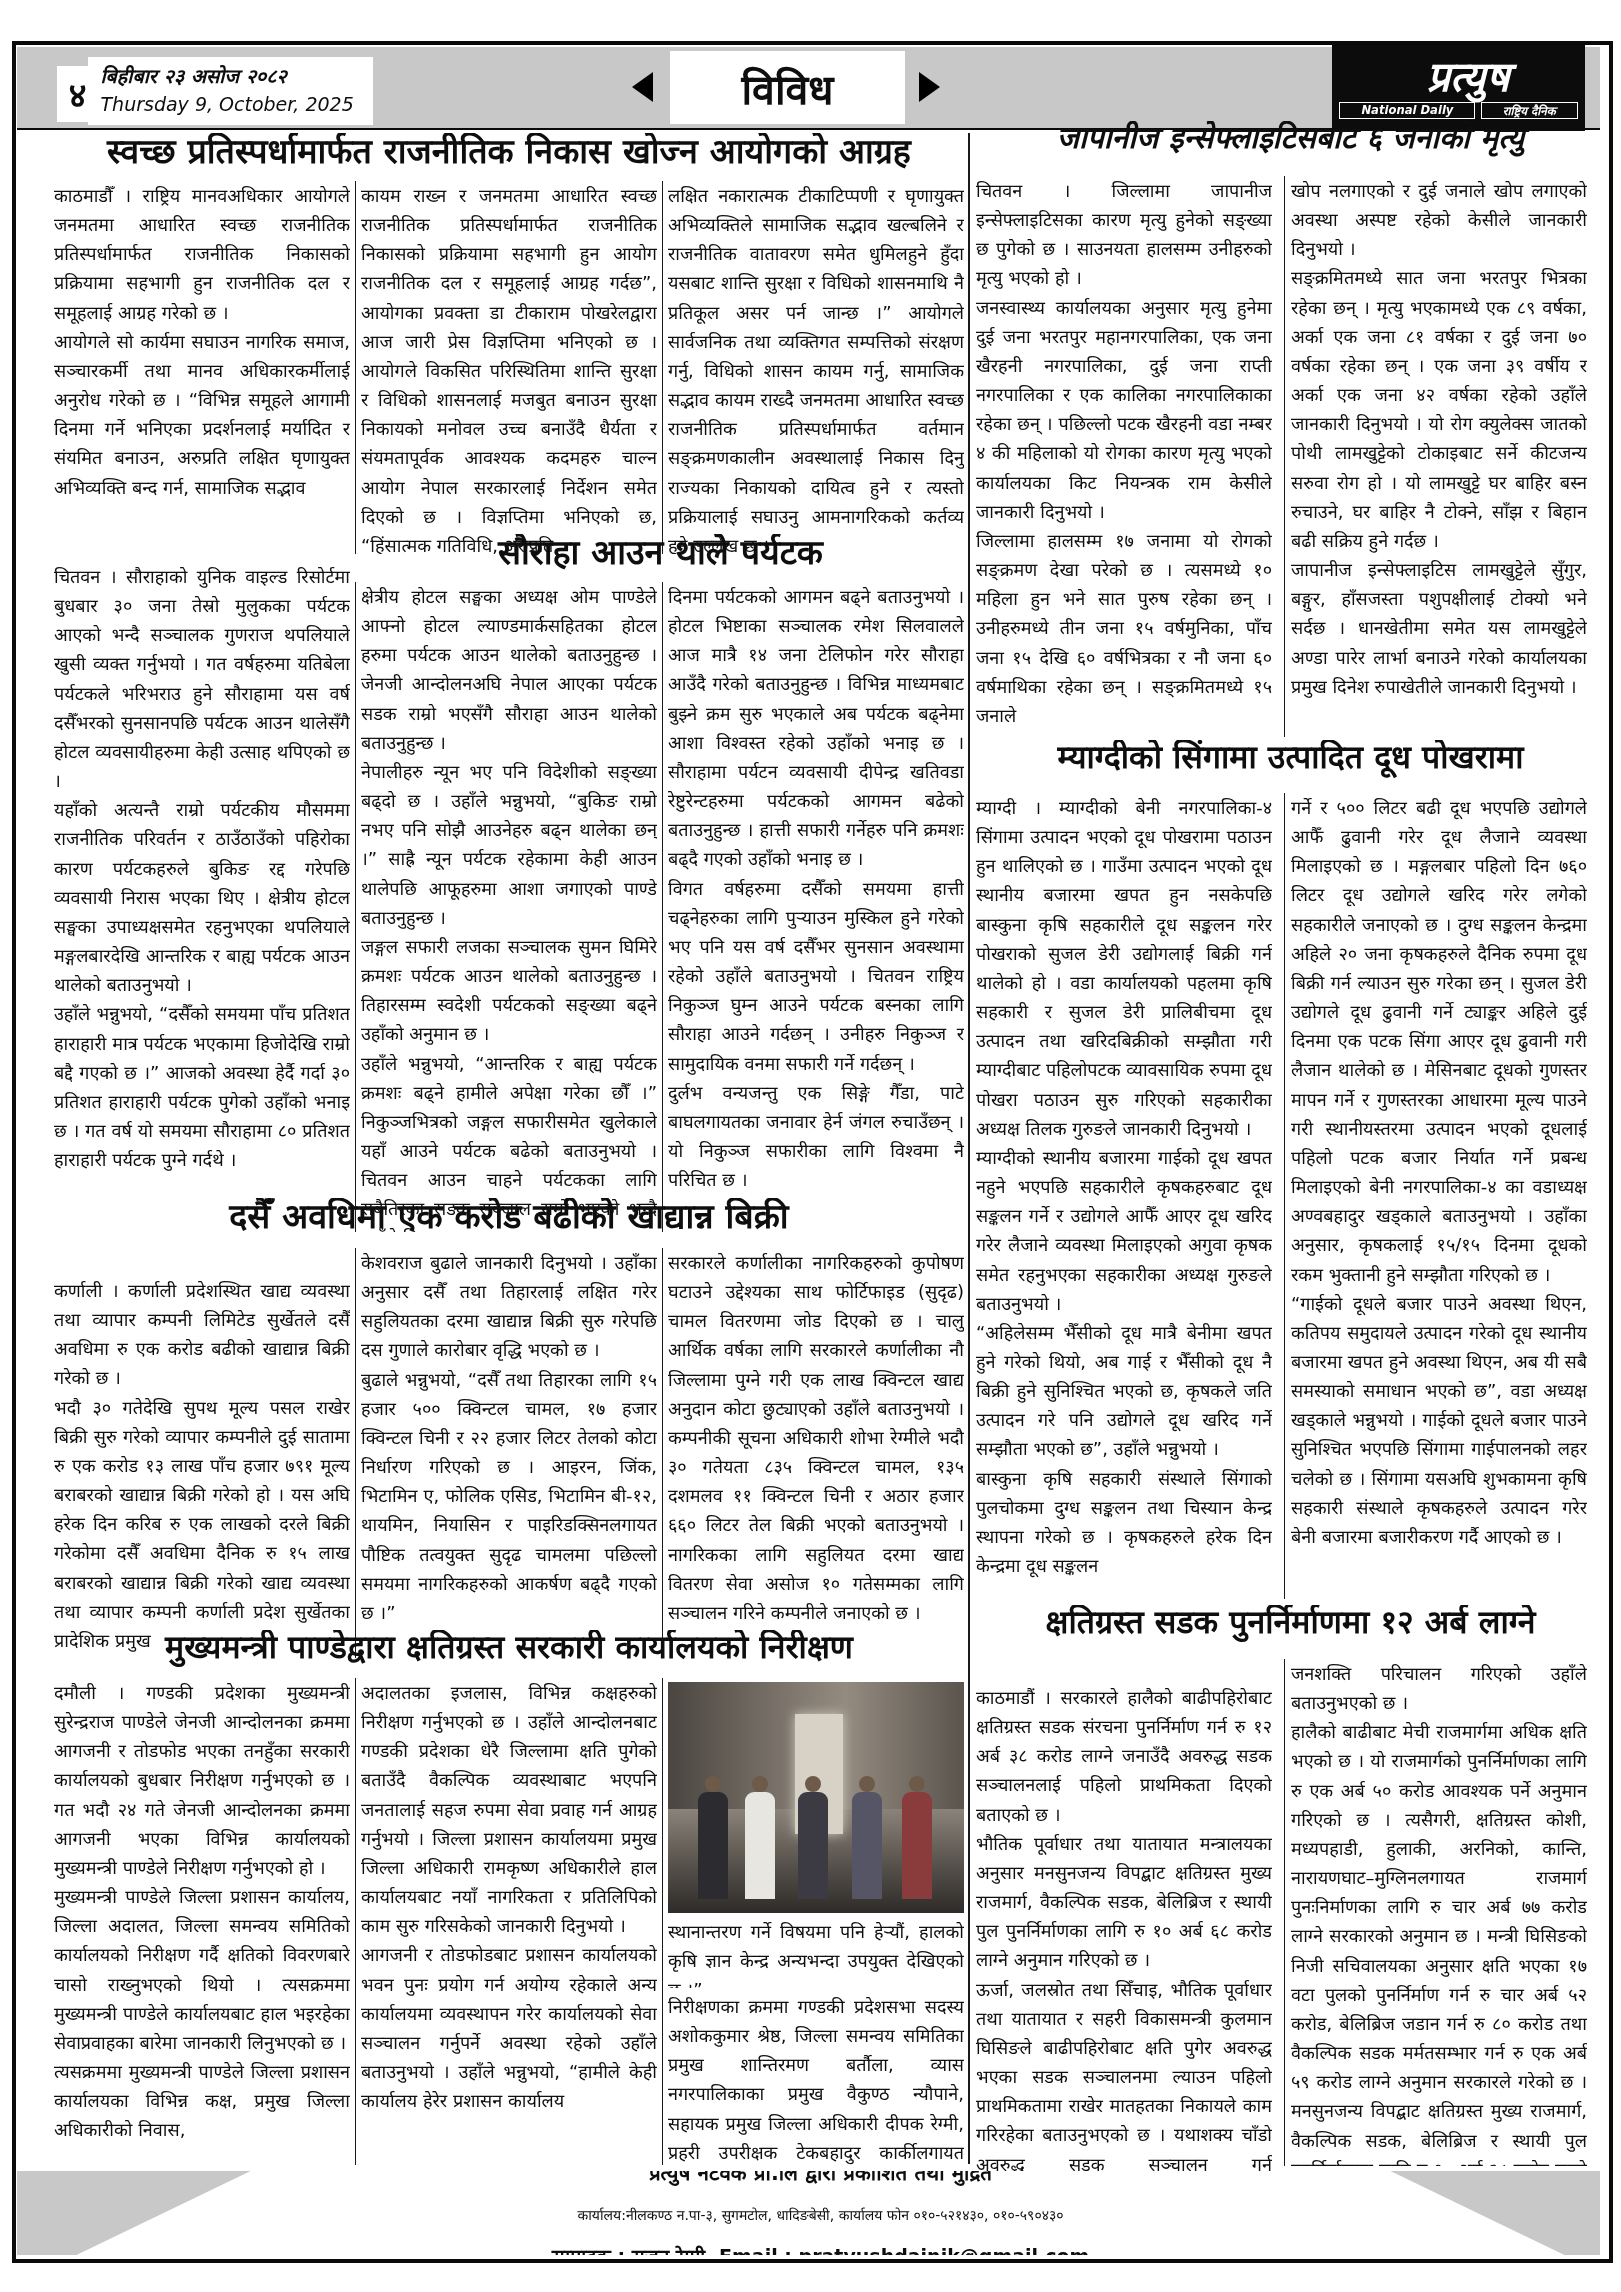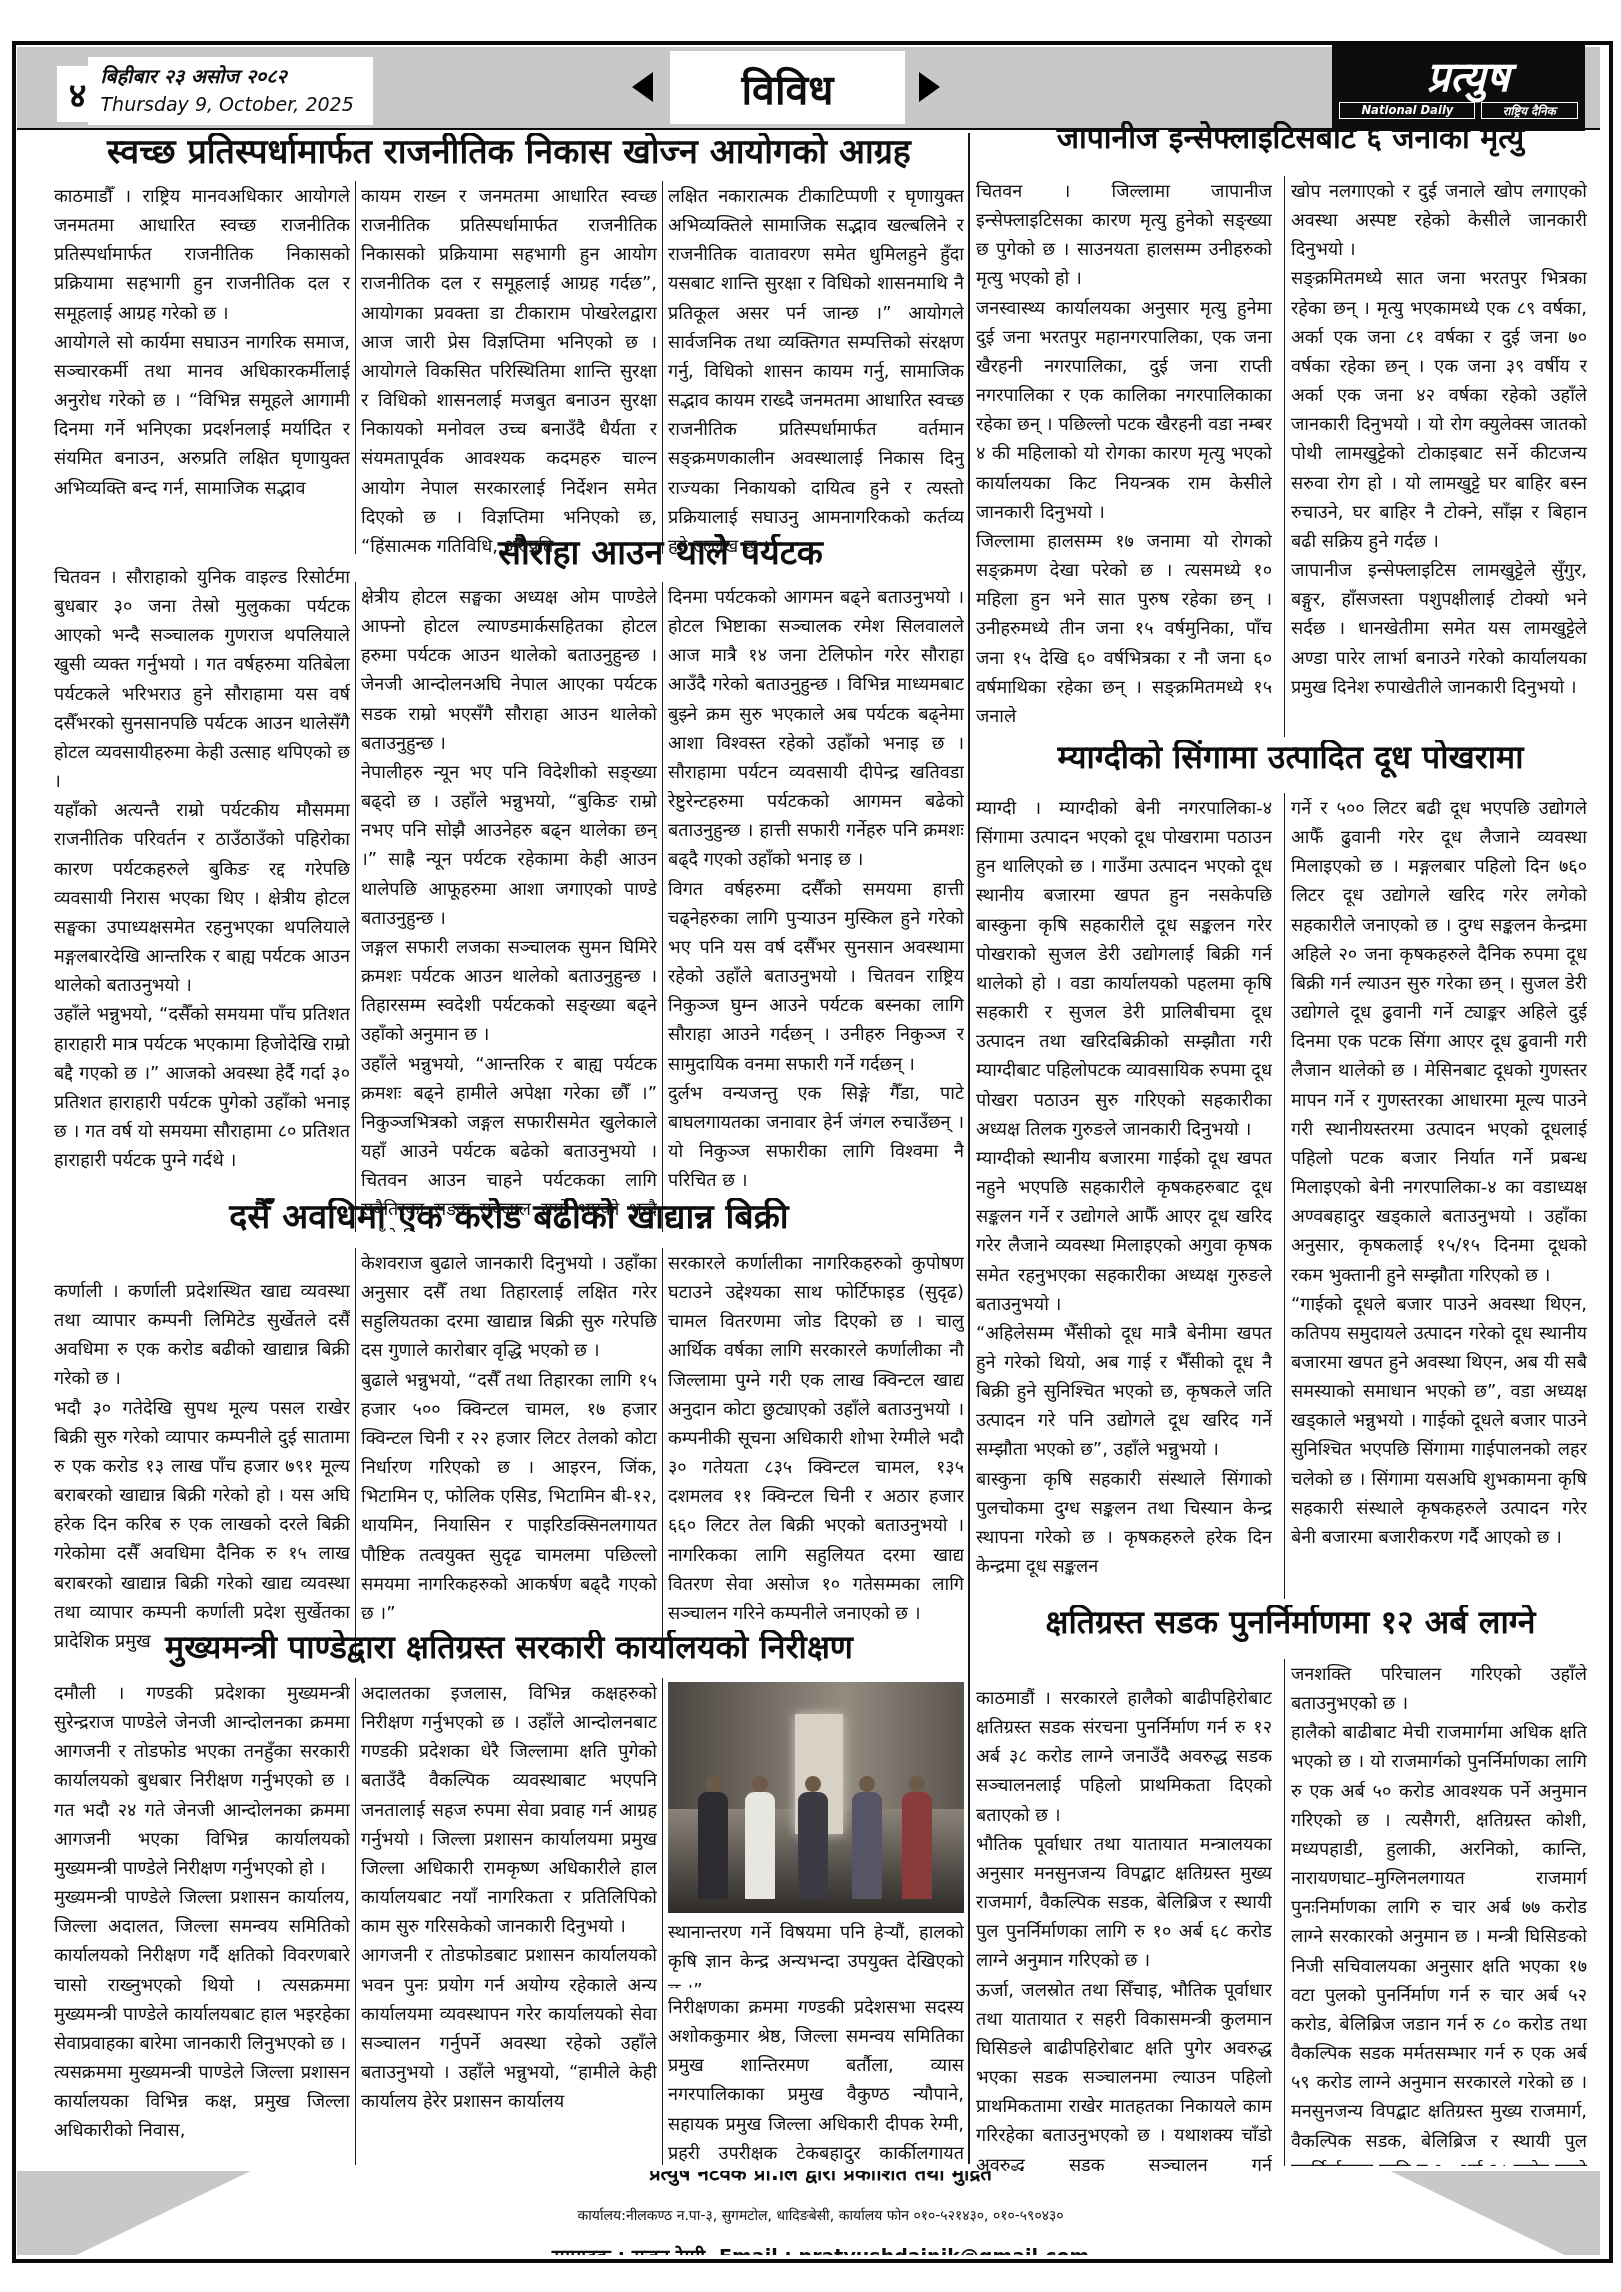--- a/index.html
+++ b/index.html
@@ -123,21 +123,21 @@
     <div class="person" style="left:26%;background:#e8e6e0;"></div>
     <div class="person" style="left:44%;background:#3c3a42;"></div>
     <div class="person" style="left:62%;background:#556;"></div>
     <div class="person" style="left:79%;background:#8a3c3c;"></div>
   </div>
   <div class="caption">स्थानान्तरण गर्ने विषयमा पनि हेऱ्यौं, हालको कृषि ज्ञान केन्द्र अन्यभन्दा उपयुक्त देखिएको छ ।”</div>
   <div class="col" style="left:668px;top:1992px;height:174px;">निरीक्षणका क्रममा गण्डकी प्रदेशसभा सदस्य अशोककुमार श्रेष्ठ, जिल्ला समन्वय समितिका प्रमुख शान्तिरमण बर्तौला, व्यास नगरपालिकाका प्रमुख वैकुण्ठ न्यौपाने, सहायक प्रमुख जिल्ला अधिकारी दीपक रेग्मी, प्रहरी उपरीक्षक टेकबहादुर कार्कीलगायत उपस्थित हुनुहुन्थ्यो ।</div>
   <div class="vrule" style="left:355px;top:1678px;height:487px;"></div>
   <div class="vrule" style="left:662px;top:1678px;height:487px;"></div>
 
-  <div class="hl" style="left:976px;top:121px;width:629px;height:45px;font-size:30px;">जापानीज इन्सेफ्लाइटिसबाट ६ जनाको मृत्यु</div>
+  <div class="hl" style="left:976px;top:121px;width:629px;height:45px;font-size:30px;font-style:italic;">जापानीज इन्सेफ्लाइटिसबाट ६ जनाको मृत्यु</div>
   <div class="col" style="left:976px;top:176px;height:561px;">चितवन । जिल्लामा जापानीज इन्सेफ्लाइटिसका कारण मृत्यु हुनेको सङ्ख्या छ पुगेको छ । साउनयता हालसम्म उनीहरुको मृत्यु भएको हो ।
  जनस्वास्थ्य कार्यालयका अनुसार मृत्यु हुनेमा दुई जना भरतपुर महानगरपालिका, एक जना खैरहनी नगरपालिका, दुई जना राप्ती नगरपालिका र एक कालिका नगरपालिकाका रहेका छन् । पछिल्लो पटक खैरहनी वडा नम्बर ४ की महिलाको यो रोगका कारण मृत्यु भएको कार्यालयका किट नियन्त्रक राम केसीले जानकारी दिनुभयो ।
  जिल्लामा हालसम्म १७ जनामा यो रोगको सङ्क्रमण देखा परेको छ । त्यसमध्ये १० महिला हुन भने सात पुरुष रहेका छन् । उनीहरुमध्ये तीन जना १५ वर्षमुनिका, पाँच जना १५ देखि ६० वर्षभित्रका र नौ जना ६० वर्षमाथिका रहेका छन् । सङ्क्रमितमध्ये १५ जनाले</div>
   <div class="col" style="left:1291px;top:176px;height:561px;">खोप नलगाएको र दुई जनाले खोप लगाएको अवस्था अस्पष्ट रहेको केसीले जानकारी दिनुभयो ।
  सङ्क्रमितमध्ये सात जना भरतपुर भित्रका रहेका छन् । मृत्यु भएकामध्ये एक ८९ वर्षका, अर्का एक जना ८१ वर्षका र दुई जना ७० वर्षका रहेका छन् । एक जना ३९ वर्षीय र अर्का एक जना ४२ वर्षका रहेको उहाँले जानकारी दिनुभयो । यो रोग क्युलेक्स जातको पोथी लामखुट्टेको टोकाइबाट सर्ने कीटजन्य सरुवा रोग हो । यो लामखुट्टे घर बाहिर बस्न रुचाउने, घर बाहिर नै टोक्ने, साँझ र बिहान बढी सक्रिय हुने गर्दछ ।
  जापानीज इन्सेफ्लाइटिस लामखुट्टेले सुँगुर, बङ्गुर, हाँसजस्ता पशुपक्षीलाई टोक्यो भने सर्दछ । धानखेतीमा समेत यस लामखुट्टेले अण्डा पारेर लार्भा बनाउने गरेको कार्यालयका प्रमुख दिनेश रुपाखेतीले जानकारी दिनुभयो ।</div>
   <div class="vrule" style="left:1284px;top:176px;height:561px;"></div>
 
   <div class="hl" style="left:976px;top:740px;width:629px;height:45px;font-size:32px;">म्याग्दीको सिंगामा उत्पादित दूध पोखरामा</div>
   <div class="col" style="left:976px;top:793px;height:806px;">म्याग्दी । म्याग्दीको बेनी नगरपालिका-४ सिंगामा उत्पादन भएको दूध पोखरामा पठाउन हुन थालिएको छ । गाउँमा उत्पादन भएको दूध स्थानीय बजारमा खपत हुन नसकेपछि बास्कुना कृषि सहकारीले दूध सङ्कलन गरेर पोखराको सुजल डेरी उद्योगलाई बिक्री गर्न थालेको हो । वडा कार्यालयको पहलमा कृषि सहकारी र सुजल डेरी प्रालिबीचमा दूध उत्पादन तथा खरिदबिक्रीको सम्झौता गरी म्याग्दीबाट पहिलोपटक व्यावसायिक रुपमा दूध पोखरा पठाउन सुरु गरिएको सहकारीका अध्यक्ष तिलक गुरुङले जानकारी दिनुभयो ।

